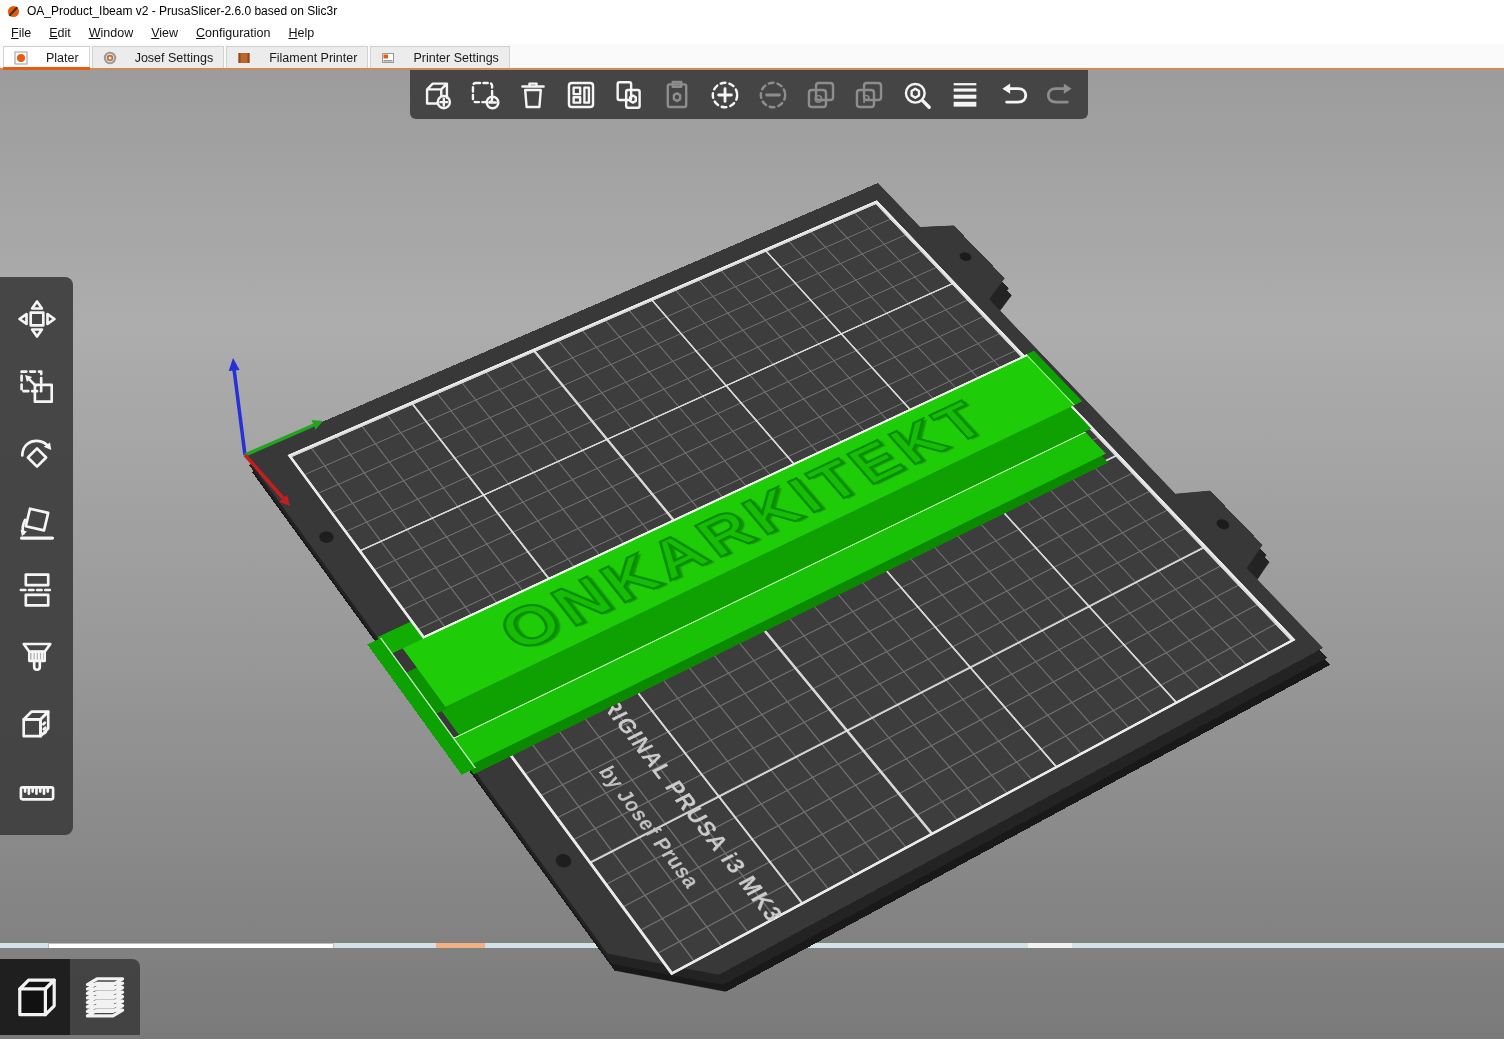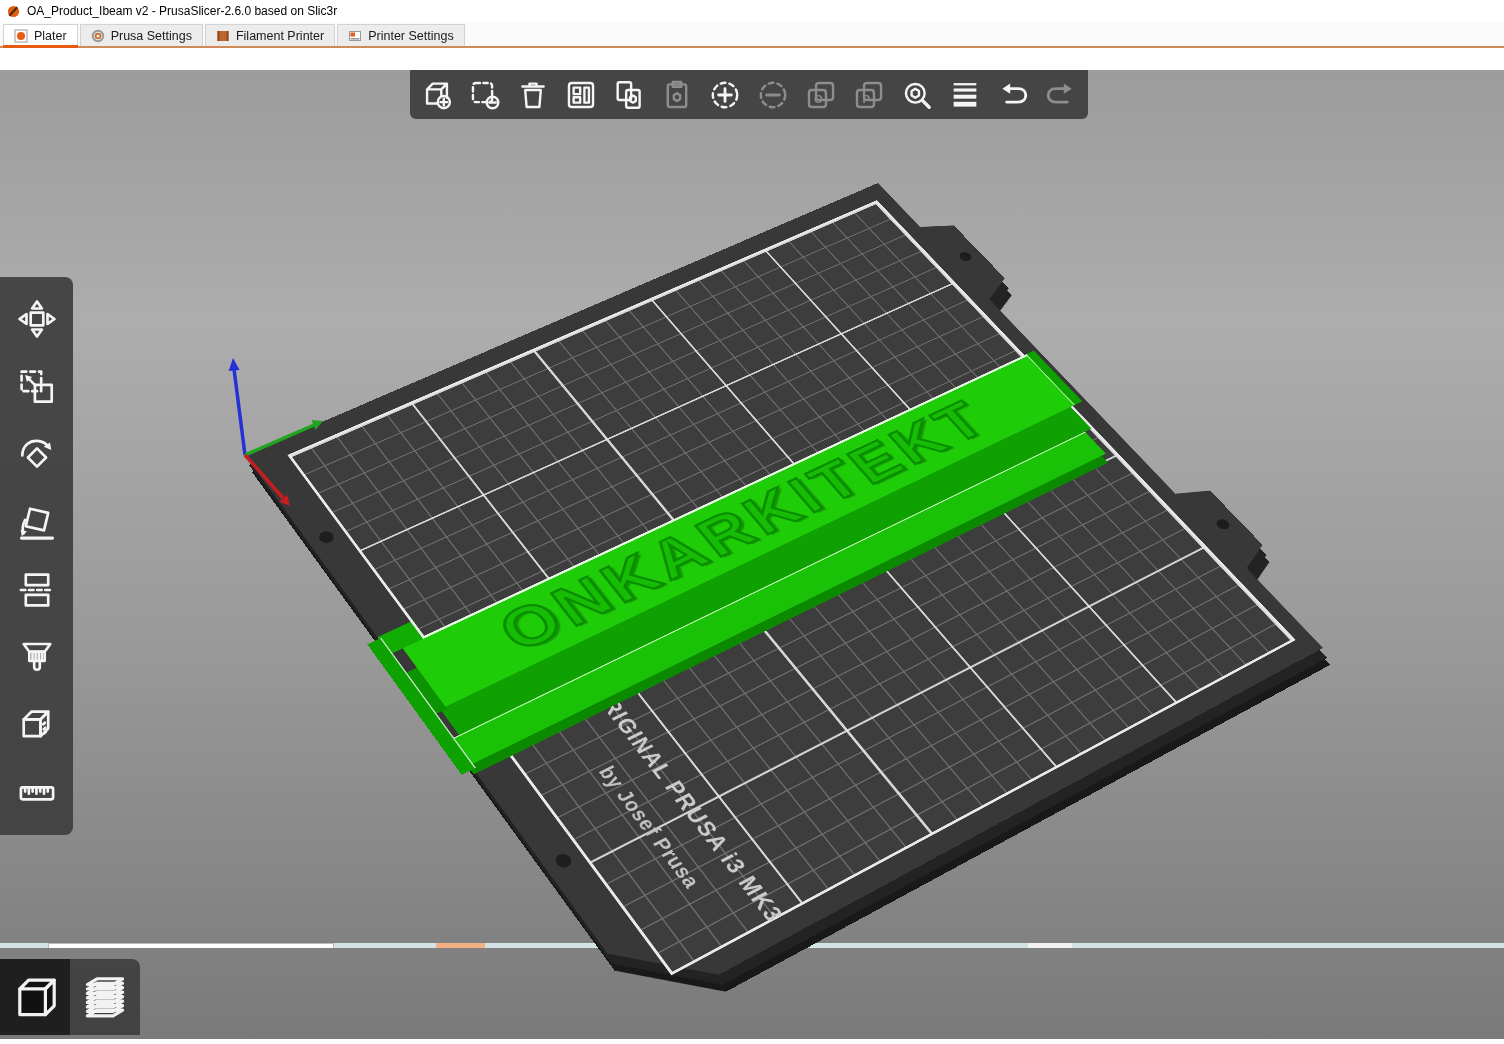--- a/index.html
+++ b/index.html
@@ -14,21 +14,21 @@
 
   
   .menubar { height:22px; background:#fff; display:flex; align-items:center;
     padding-left:2px; font-size:12.5px; color:#111; }
   .menu-item { padding:2px 9px; cursor:default; }
   .menu-item u { text-decoration:underline; }
 
   
   .tabbar { height:26px; background:#fafafa; display:flex; align-items:flex-end;
     padding-left:3px; border-bottom:2px solid #cf8a57; position:relative; }
-  .tab { display:inline-flex; align-items:center; gap:6px; height:22px;
+  .tab { display:inline-flex; align-items:center; gap:18px; height:22px;
     padding:0 10px; margin-right:2px; font-size:12.5px; color:#1a1a1a;
     background:#ececec; border:1px solid #d2d2d2; border-bottom:none; position:relative; }
   .tab.active { background:#fff; }
   .tab.active::after { content:""; position:absolute; left:-1px; right:-1px; bottom:-2px;
     height:3px; background:#e55c12; }
   .tabicon { width:14px; height:14px; display:inline-block; position:relative; }
 
   
   .viewport { position:absolute; left:0; top:70px; width:1504px; height:969px;
     overflow:hidden;
@@ -127,35 +127,43 @@
 <div class="app">
 
   <div class="titlebar">
     <svg class="app-logo" viewBox="0 0 14 14">
       <circle cx="7" cy="7" r="6" fill="#e05d10"></circle>
       <path d="M2.5 11.5 L11 2.5" stroke="#5a2604" stroke-width="2.4" fill="none"></path>
     </svg>
     <span>OA_Product_Ibeam v2 - PrusaSlicer-2.6.0 based on Slic3r</span>
   </div>
 
+  <div class="menubar">
+    <span class="menu-item"><u>F</u>ile</span>
+    <span class="menu-item"><u>E</u>dit</span>
+    <span class="menu-item"><u>W</u>indow</span>
+    <span class="menu-item"><u>V</u>iew</span>
+    <span class="menu-item"><u>C</u>onfiguration</span>
+    <span class="menu-item"><u>H</u>elp</span>
+  </div>
 
   <div class="tabbar">
     <div class="tab active">
       <svg class="tabicon" viewBox="0 0 14 14">
         <rect x="1" y="1" width="12" height="12" fill="#fff" stroke="#9a9a9a"></rect>
         <circle cx="7" cy="7" r="4" fill="#e85b14"></circle>
       </svg>
       <span>Plater</span>
     </div>
     <div class="tab">
       <svg class="tabicon" viewBox="0 0 14 14">
         <circle cx="7" cy="7" r="5.2" fill="none" stroke="#9a9a9a" stroke-width="2"></circle>
         <circle cx="7" cy="7" r="2.4" fill="none" stroke="#c96f2e" stroke-width="1.8"></circle>
       </svg>
-      <span>Prusa Settings</span>
+      <span>Josef Settings</span>
     </div>
     <div class="tab">
       <svg class="tabicon" viewBox="0 0 14 14">
         <rect x="1.5" y="2" width="11" height="10" fill="#c0662a"></rect>
         <rect x="1.5" y="2" width="2" height="10" fill="#8f4a1d"></rect>
         <rect x="10.5" y="2" width="2" height="10" fill="#8f4a1d"></rect>
       </svg>
       <span>Filament Printer</span>
     </div>
     <div class="tab">

